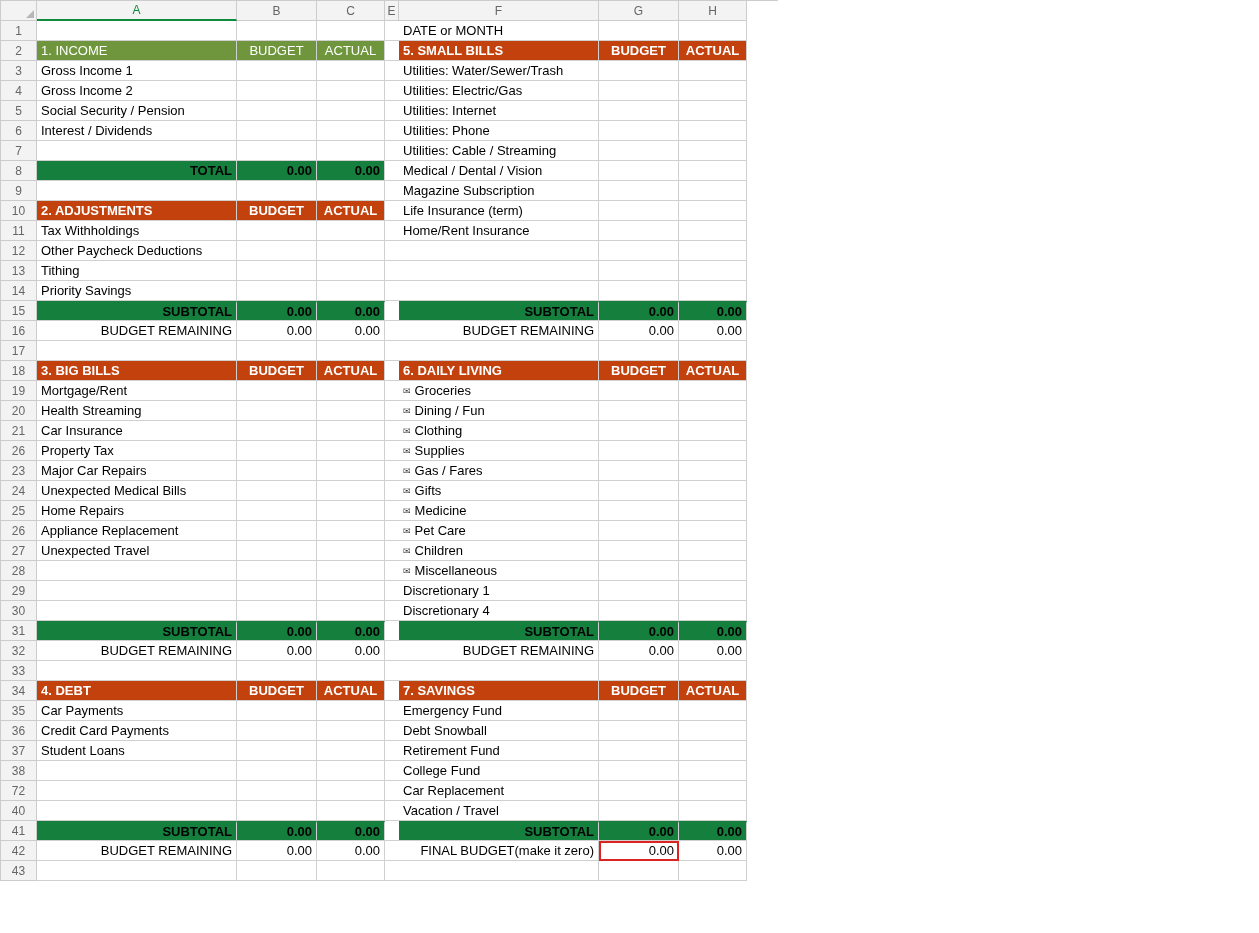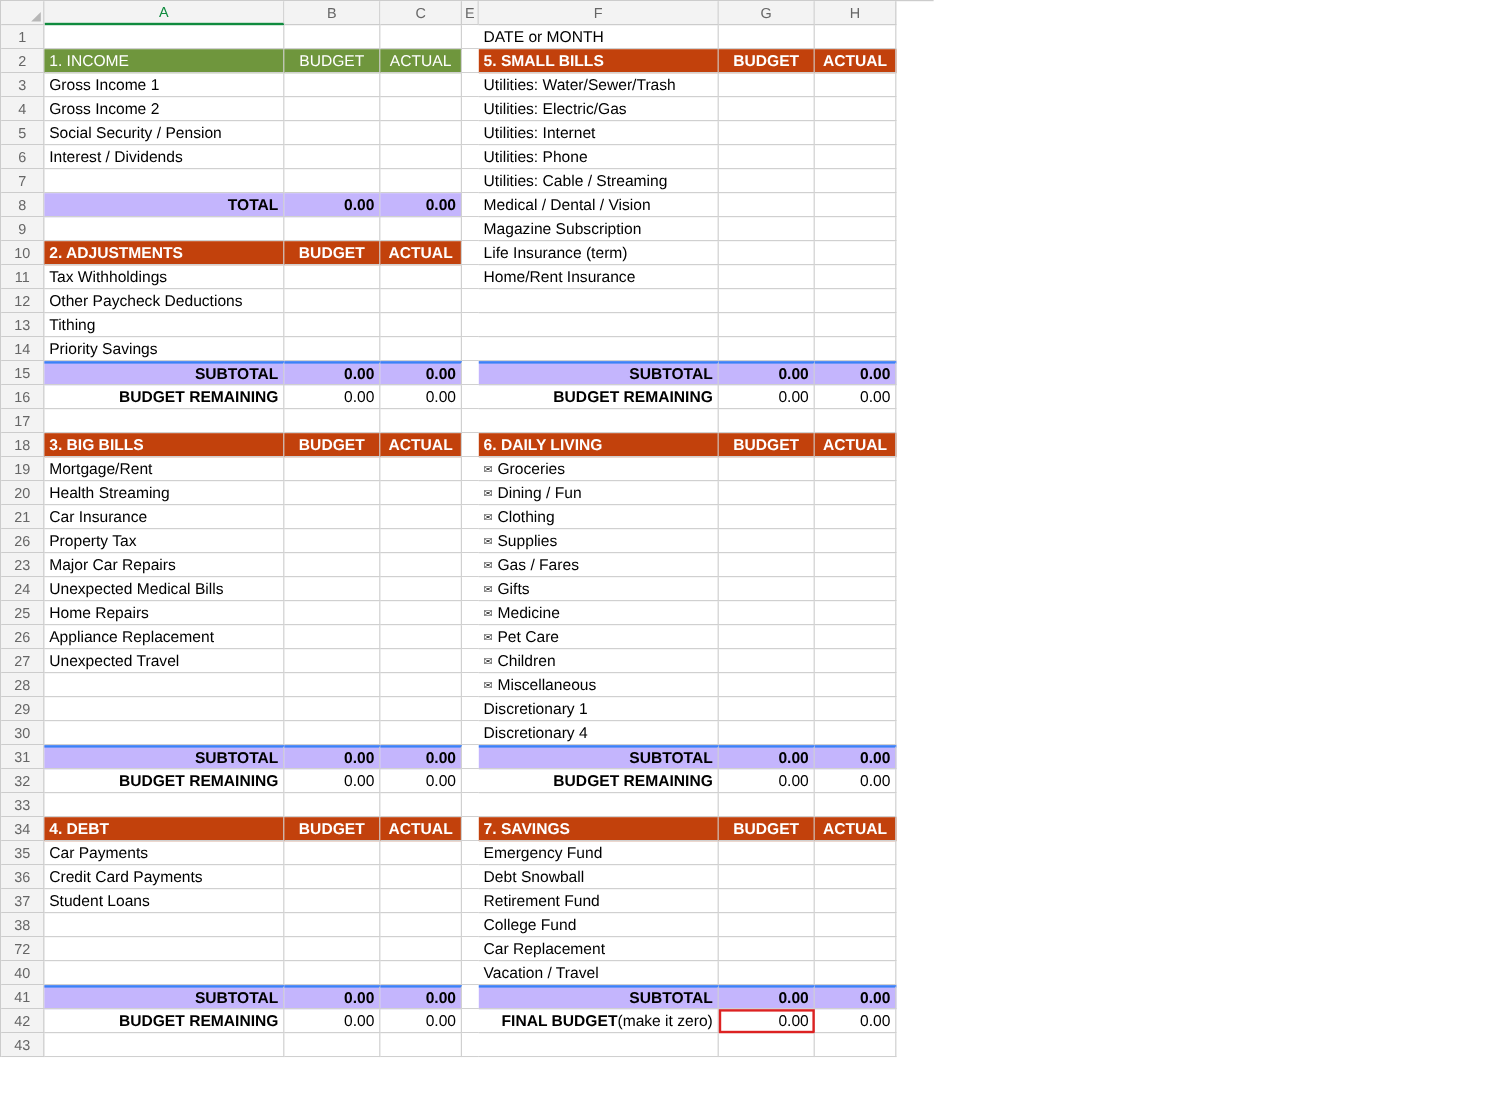--- a/index.html
+++ b/index.html
@@ -64,26 +64,26 @@
   }
   .hdr-blue {
     background: #c2410c;
     color: #fff;
     font-weight: bold;
   }
   .hdr-num {
     justify-content: center;
   }
   .totrow {
-    background: #c4b5fd;
+    background: #15803d;
     font-weight: bold;
   }
   .right { justify-content: flex-end; }
-  .bold { font-weight: bold; }
-  .topblue { border-top: 2px solid #3b82f6; }
+  .bold { font-weight: normal; }
+  .topblue { border-top: 2px solid #15803d; }
   .redbox { outline: 2px solid #d22; outline-offset: -2px; }
   .colhdr-a { border-bottom: 2px solid #0f8b3e; }
   .icon { font-size: 9px; margin-right: 4px; color: #333; }
 </style>
 </head>
 <body>
 
 <div class="sheet">
 
   <div class="corner"></div>

